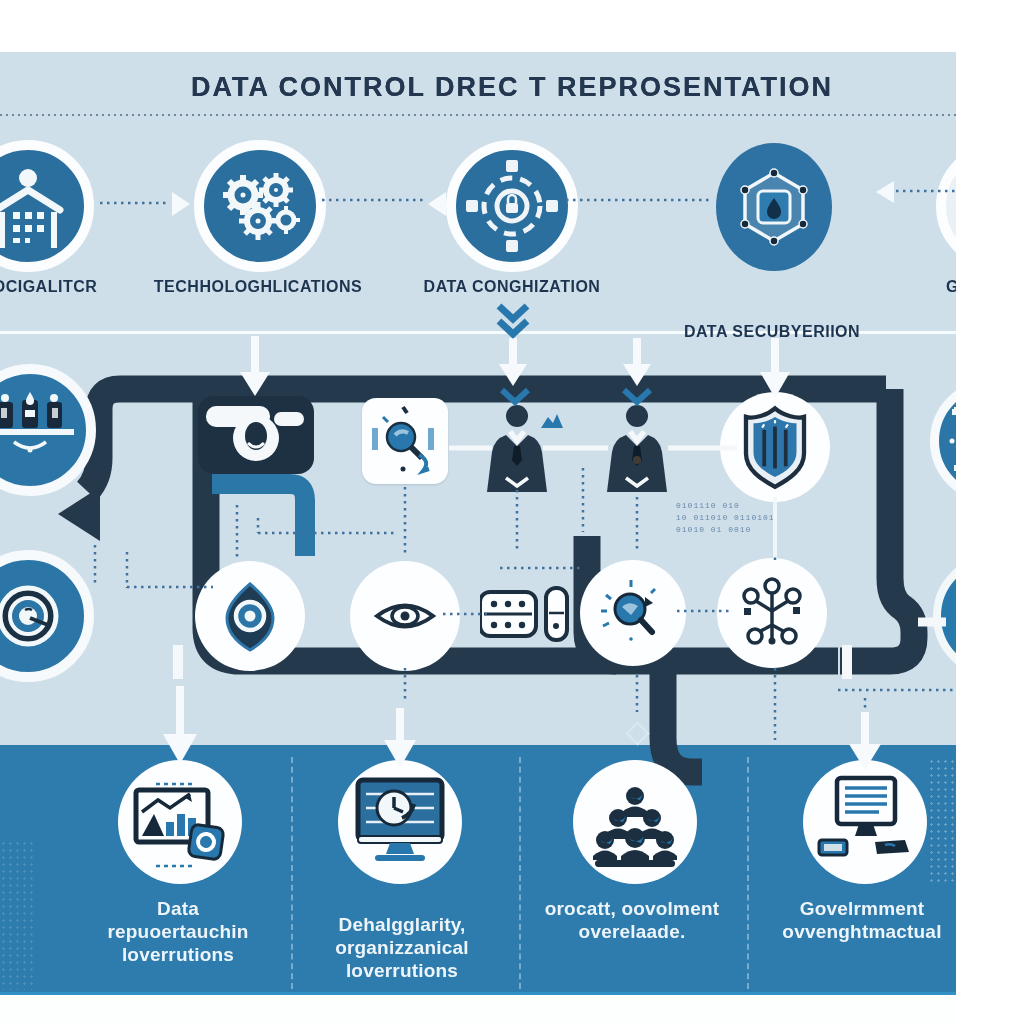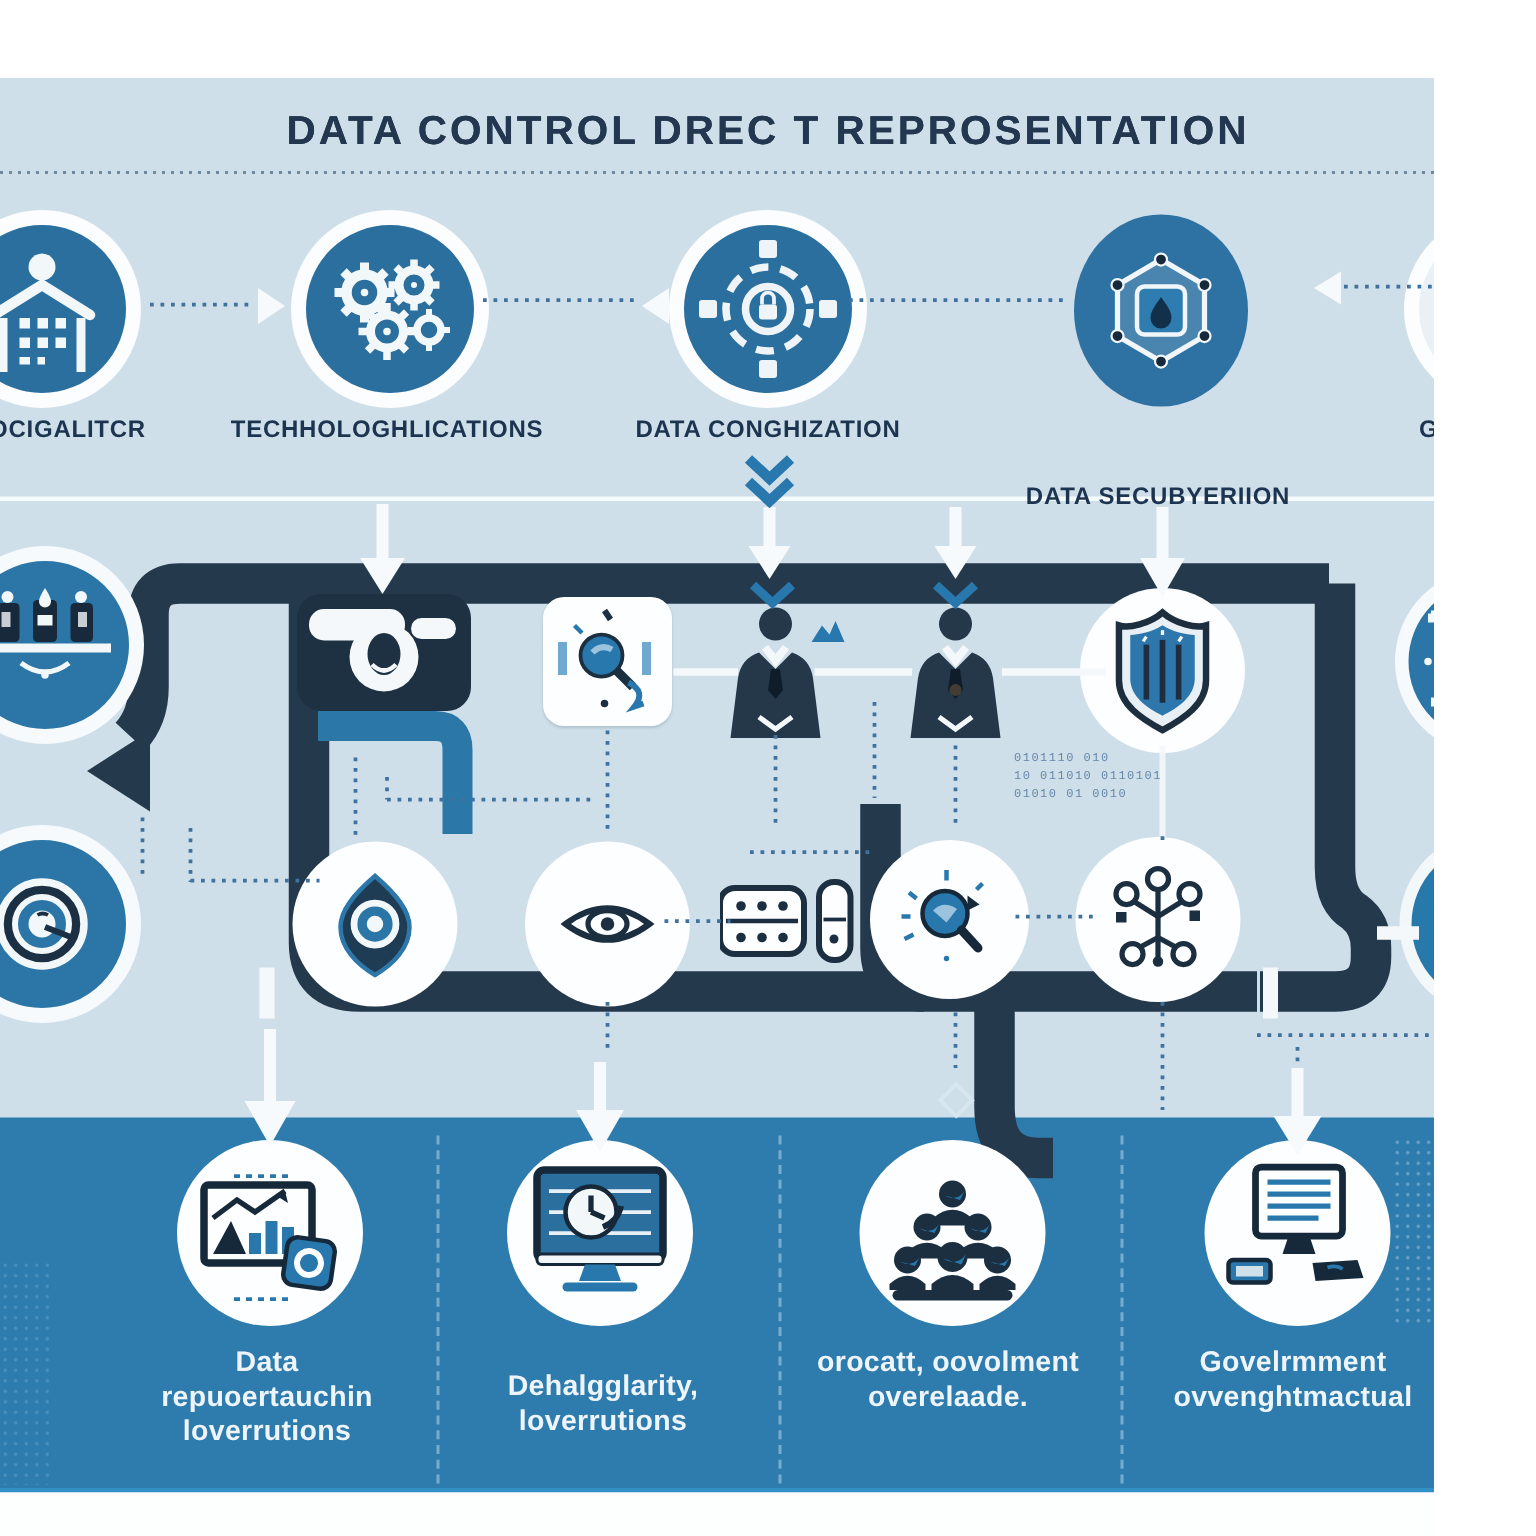--- a/index.html
+++ b/index.html
@@ -480,20 +480,21 @@
     </svg>
   </div>
 
   <div class="abs botlabel" style="left:63px;">
     <div>Data</div>
     <div>repuoertauchin</div>
     <div>loverrutions</div>
   </div>
   <div class="abs botlabel" style="left:287px;margin-top:16px;">
     <div>Dehalgglarity,</div>
+    <div>organizzanical</div>
     <div>loverrutions</div>
   </div>
   <div class="abs botlabel" style="left:517px;">
     <div>orocatt, oovolment</div>
     <div>overelaade.</div>
   </div>
   <div class="abs botlabel" style="left:747px;">
     <div>Govelrmment</div>
     <div>ovvenghtmactual</div>
   </div>

